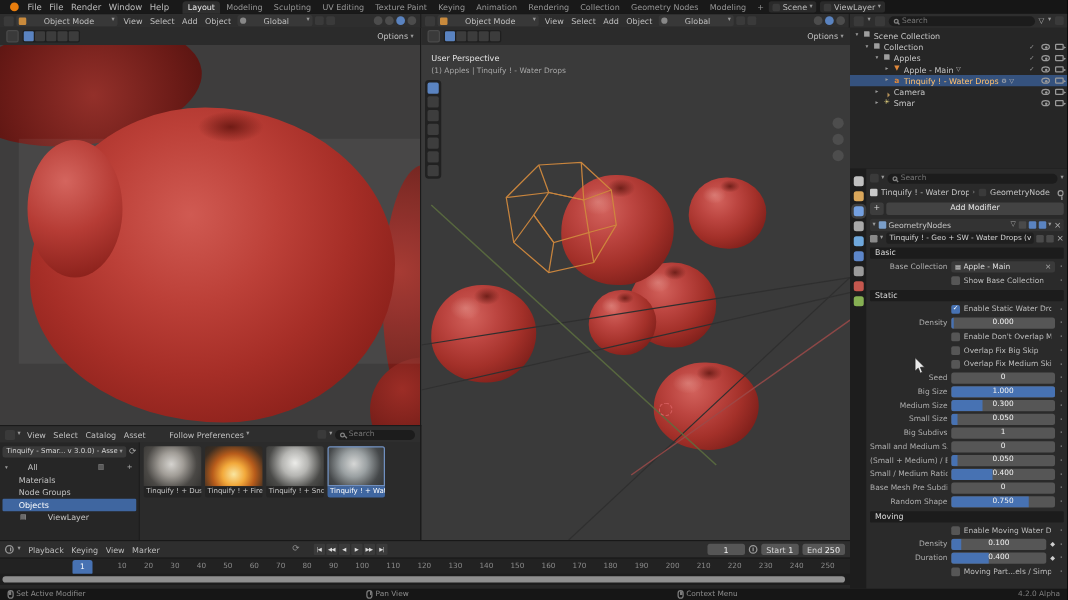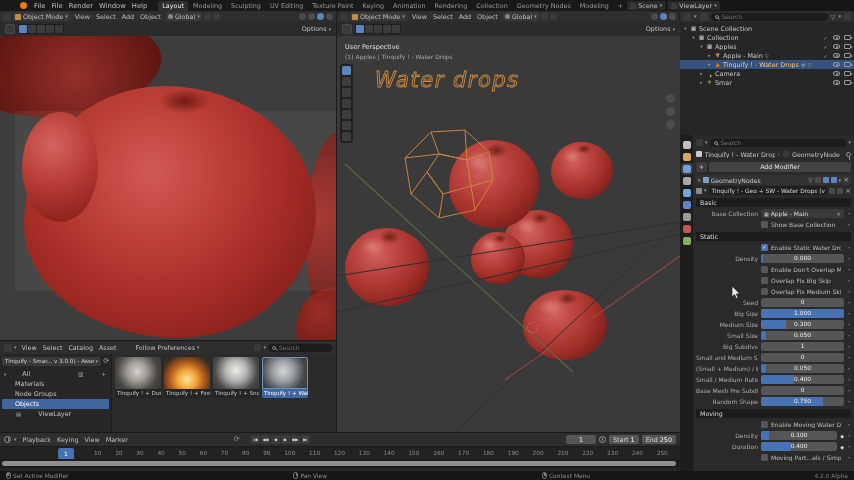--- a/index.html
+++ b/index.html
@@ -6,34 +6,34 @@
 html,body{width:854px;height:480px;background:#000;font-family:"DejaVu Sans",sans-serif}
 #stage{position:relative;width:854px;height:480px;background:#161616;overflow:hidden;color:#c3c3c3}
 .nowrap{white-space:nowrap}
 .caret{font-size:5px;color:#9a9a9a;line-height:1}
 .sq{width:8px;height:8px;background:#4a4a4a;border-radius:1.5px;display:inline-block;flex-shrink:0}
 .sq.dim{background:#3a3a3a}
 .circ{width:7px;height:7px;border-radius:50%;background:#4c4c4c;display:inline-block;flex-shrink:0}
 .circ.active{background:#5a83c0}
 .spacer{flex:1}
 
-#topbar{position:absolute;left:0;top:0;width:692px;height:11px;background:#191919;display:flex;align-items:center;padding:0 20px;font-size:6.8px;color:#bdbdbd;z-index:9}
+#topbar{position:absolute;left:0;top:0;width:692px;height:11px;background:#191919;display:flex;align-items:center;padding:0 8px;font-size:6.8px;color:#bdbdbd;z-index:9}
 .blogo{width:7px;height:7px;border-radius:50%;background:#e87d0d;margin-right:4px;flex-shrink:0}
 .menu-item{padding:0 3px;white-space:nowrap}
 #workspace-tabs{display:flex;margin-left:8px;align-items:center;gap:1px;height:11px}
 .ws-tab{padding:1px 4px;color:#969696;font-size:6.4px;border-radius:3px 3px 0 0;white-space:nowrap}
 .ws-tab.active{background:#2f2f2f;color:#ececec}
 #topbar-right{margin-left:auto;display:flex;align-items:center;gap:3px;font-size:6.4px}
 .chip{display:flex;align-items:center;gap:2px;background:#2a2a2a;border-radius:2px;padding:0 3px;height:9px;white-space:nowrap}
 
 #vp-headers{position:absolute;left:0;top:11px;width:680px;height:11px;display:flex;z-index:8}
 .vp-header{display:flex;align-items:center;gap:2px;padding:0 3px;background:#2e2e2e;font-size:6.4px;color:#bfbfbf;white-space:nowrap;overflow:hidden}
 #vph-left{width:337px;border-right:1px solid #1f1f1f}
 #vph-main{width:343px;border-right:1px solid #1f1f1f}
-.hchip{display:flex;align-items:center;gap:2px;background:#383838;border-radius:2px;padding:0 2px;height:9px}
+.hchip{display:flex;align-items:center;gap:14px;background:#383838;border-radius:2px;padding:0 2px;height:9px}
 .cubeico{width:6px;height:6px;background:#c98a3c;border-radius:1px;display:inline-block}
 
 #outliner{position:absolute;left:680px;top:11px;width:174px;height:124px;background:#262626;font-size:6.4px;overflow:hidden;z-index:8}
 #outliner-header{height:11px;background:#2e2e2e;display:flex;align-items:center;gap:3px;padding:0 3px}
 .searchbox{flex:1;display:flex;align-items:center;gap:3px;background:#1c1c1c;border-radius:5px;height:8px;padding:0 4px;color:#767676;font-size:6px;overflow:hidden}
 .ico-search{width:4px;height:4px;border:1px solid #828282;border-radius:50%;position:relative;flex-shrink:0}
 .ico-search::after{content:'';position:absolute;width:3px;height:1px;background:#828282;transform:rotate(45deg);right:-2.5px;bottom:-1px}
 #outliner-rows{padding-top:2px}
 .ol-row{height:9px;display:flex;align-items:center;gap:2px;padding-right:2px;color:#c6c6c6}
 .ol-row.selected{background:#35527e}
@@ -334,21 +334,20 @@
         <span class="tool"></span>
         <span class="tool"></span>
         <span class="tool"></span>
         <span class="tool"></span>
       </div>
       <div id="vpm-nav">
         <span class="navico"></span>
         <span class="navico"></span>
         <span class="navico"></span>
       </div>
-      <div id="water-text">Water drops</div>
       <svg id="wire-svg" width="98" height="100">
         <g stroke="#d0893e" stroke-width="1" fill="none" opacity="0.95">
           <polygon points="30,8 64,6 88,28 92,56 74,86 38,94 10,70 4,34"></polygon>
           <polygon points="38,30 66,36 70,62 42,70 26,48"></polygon>
           <line x1="30" y1="8" x2="38" y2="30"></line>
             <line x1="64" y1="6" x2="66" y2="36"></line>
           <line x1="88" y1="28" x2="66" y2="36"></line>
             <line x1="92" y1="56" x2="70" y2="62"></line>
           <line x1="74" y1="86" x2="70" y2="62"></line>
             <line x1="38" y1="94" x2="42" y2="70"></line>

